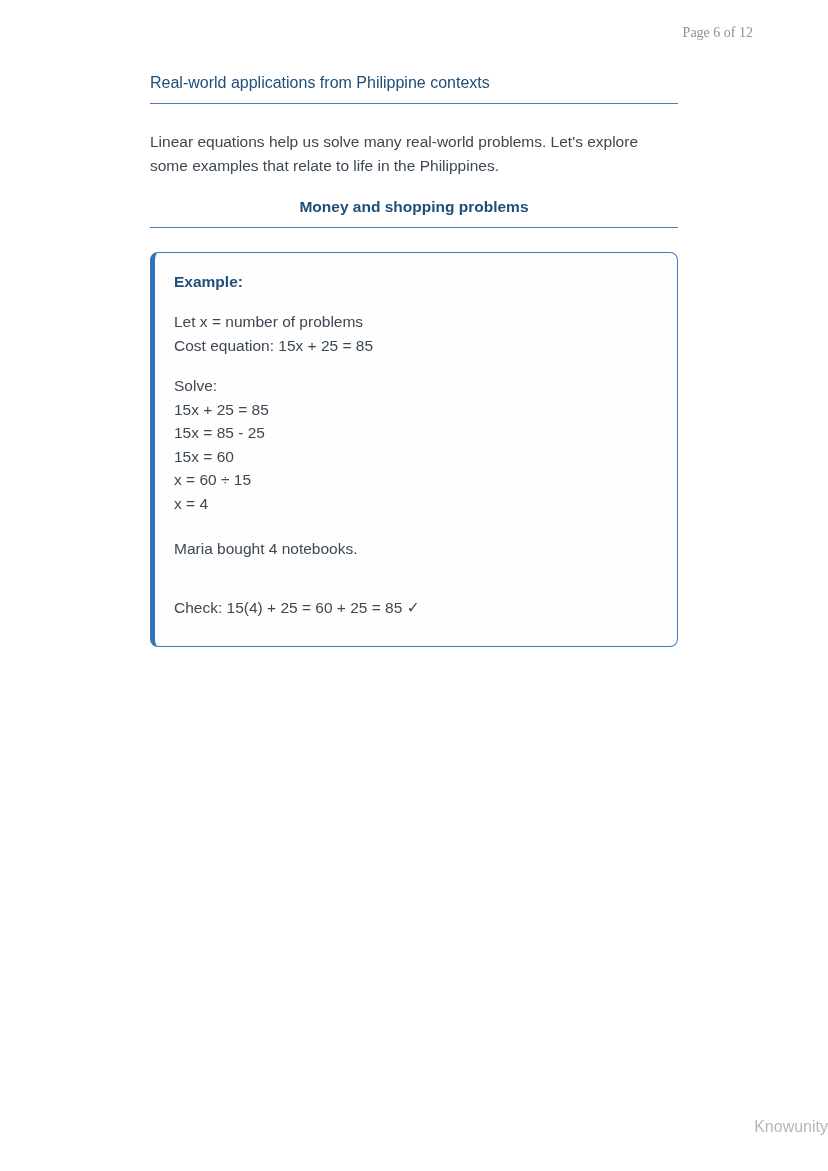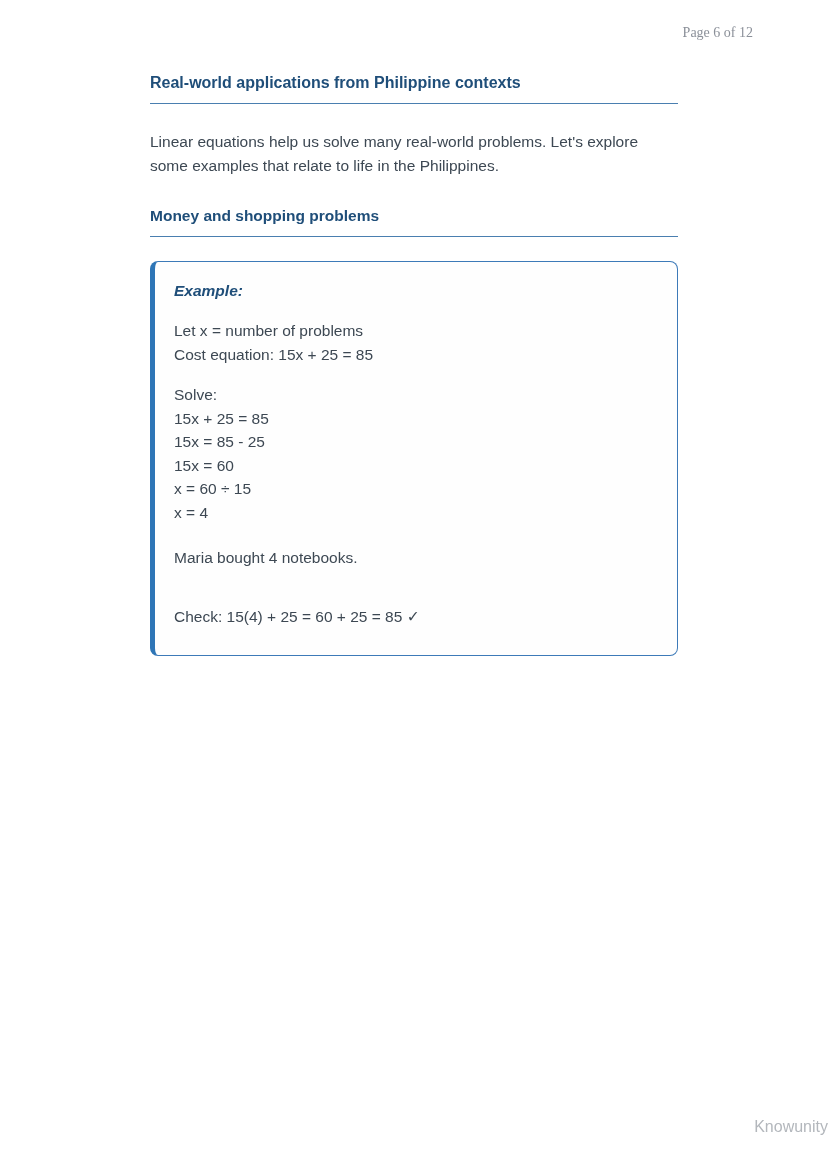--- a/index.html
+++ b/index.html
@@ -21,53 +21,53 @@
     color: #8b9099;
   }
   .content {
     position: absolute;
     top: 74px;
     left: 150px;
     width: 528px;
   }
   .section-heading {
     font-size: 16px;
-    font-weight: bold;
+    font-weight: normal;
     color: #1f4e79;
     padding-bottom: 11px;
     border-bottom: 1px solid #4a7fb0;
   }
   .intro-paragraph {
     margin-top: 26px;
     font-size: 15.5px;
     line-height: 24px;
     color: #3d4853;
   }
   .sub-heading {
-    margin-top: 29px;
+    margin-top: 20px;
     font-size: 15.5px;
     font-weight: bold;
     color: #1f4e79;
     padding-bottom: 11px;
     border-bottom: 1px solid #4a7fb0;
+    text-align: center;
   }
   .example-box {
     margin-top: 24px;
     border: 1.5px solid #3d7ab8;
     border-left: 5px solid #2e75b6;
     border-radius: 8px;
     padding: 20px 22px 26px 19px;
     background: #fefefe;
   }
   .example-title {
     font-size: 15.5px;
     font-weight: bold;
     color: #1f4e79;
     margin-bottom: 19px;
-    font-style: italic;
   }
   .box-paragraph {
     font-size: 15.5px;
     line-height: 24.5px;
     color: #3d4853;
     margin-bottom: 17px;
   }
   .box-lines { margin-bottom: 17px; }
   .box-line {
     font-size: 15.5px;

